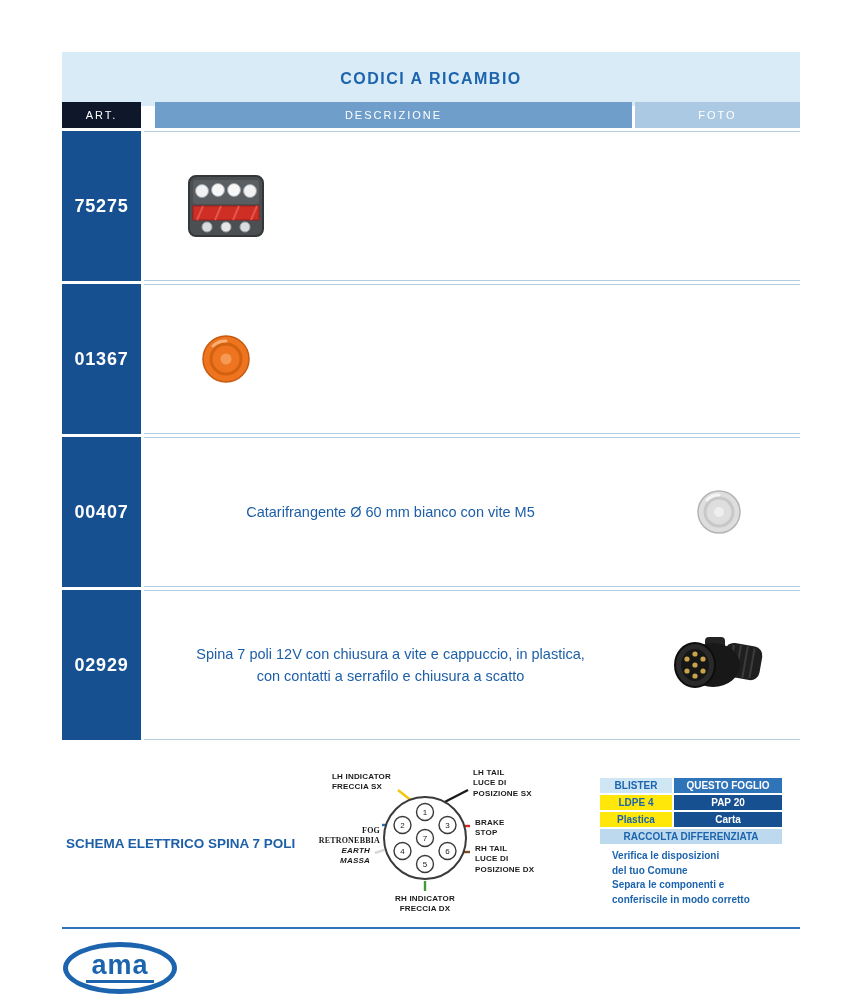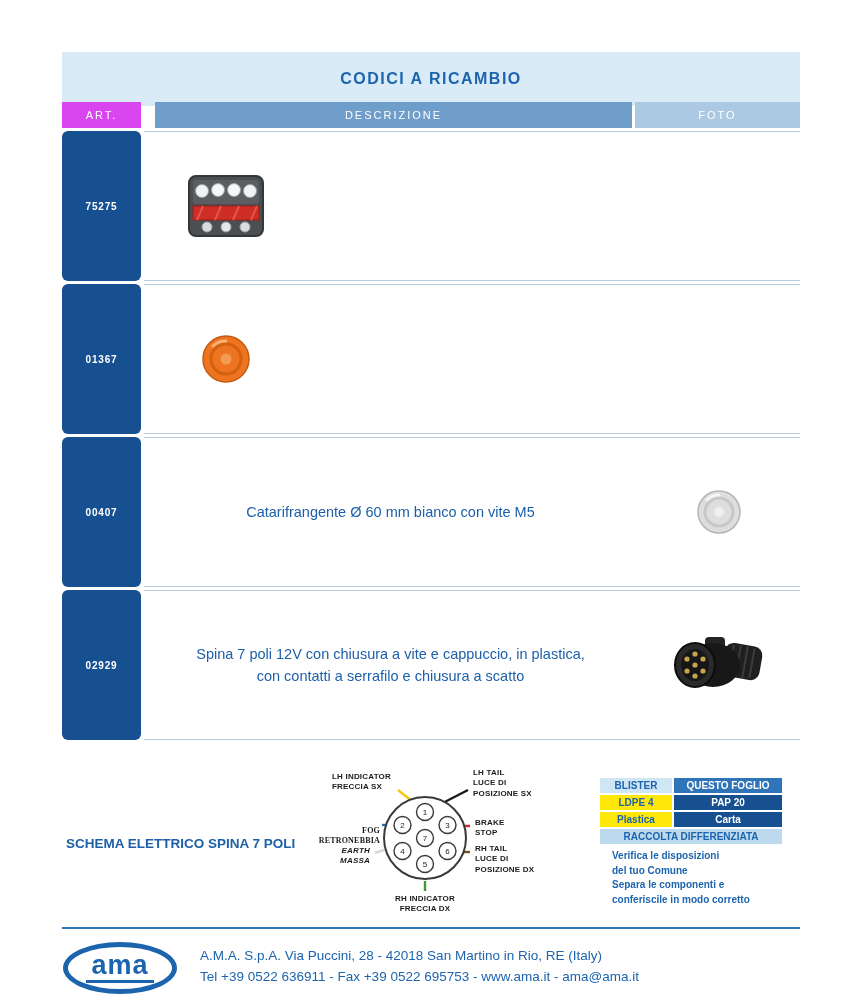--- a/index.html
+++ b/index.html
@@ -11,31 +11,31 @@
   
   .title-bar {
     position:absolute; left:62px; top:52px; width:738px; height:54px;
     background:#d9ebf7; display:flex; align-items:center; justify-content:center;
   }
   .title-bar span { color:#1d64ae; font-weight:700; font-size:16px; letter-spacing:1.5px; }
 
   
   .thead { position:absolute; left:62px; top:102px; width:738px; height:26px; display:flex; }
   .th { display:flex; align-items:center; justify-content:center; color:#ffffff; font-size:11px; letter-spacing:2px; }
-  .th-art  { width:79px;  background:#d946ef; margin-right:14px; }
+  .th-art  { width:79px;  background:#0f172a; margin-right:14px; }
   .th-desc { flex:1;      background:#6f9ecb; margin-right:3px; }
   .th-foto { width:165px; background:#abc9e3; }
 
   
   .tbody { position:absolute; left:62px; top:131px; width:738px; display:flex; flex-direction:column; }
   .trow  { display:flex; height:150px; margin-bottom:3px; }
   .td-art {
     width:79px; margin-right:3px; background:#175090; color:#ffffff;
     display:flex; align-items:center; justify-content:center;
-    font-weight:700; font-size:10px; letter-spacing:0.8px;border-radius:6px;
+    font-weight:700; font-size:18px; letter-spacing:0.8px;
   }
   .td-body { flex:1; display:flex; background:#ffffff; border-top:1px solid #b5cde3; border-bottom:1px solid #b5cde3; }
   .td-desc {
     flex:1; display:flex; align-items:center; justify-content:center; text-align:center;
     color:#1d5fa8; font-size:14.5px; line-height:1.55; white-space:pre-line; padding:0 10px;
   }
   .td-photo { width:163px; display:flex; align-items:center; justify-content:center; }
 
   
   .schema-title { position:absolute; left:66px; top:836px; color:#1d5fa8; font-weight:700; font-size:13.5px; }
@@ -244,18 +244,14 @@
   </div>
   <div class="recycle-notes">Verifica le disposizioni
 del tuo Comune
 Separa le componenti e
 conferiscile in modo corretto</div>
 
   <div class="footer-line"></div>
   <div class="logo">
     <span>ama</span>
   </div>
-  <div class="footer-text">
-    <div>A.M.A. S.p.A. Via Puccini, 28 - 42018 San Martino in Rio, RE (Italy)</div>
-    <div>Tel +39 0522 636911 - Fax +39 0522 695753 - www.ama.it - ama@ama.it</div>
-  </div>
 
 </div>
 
 </body></html>

